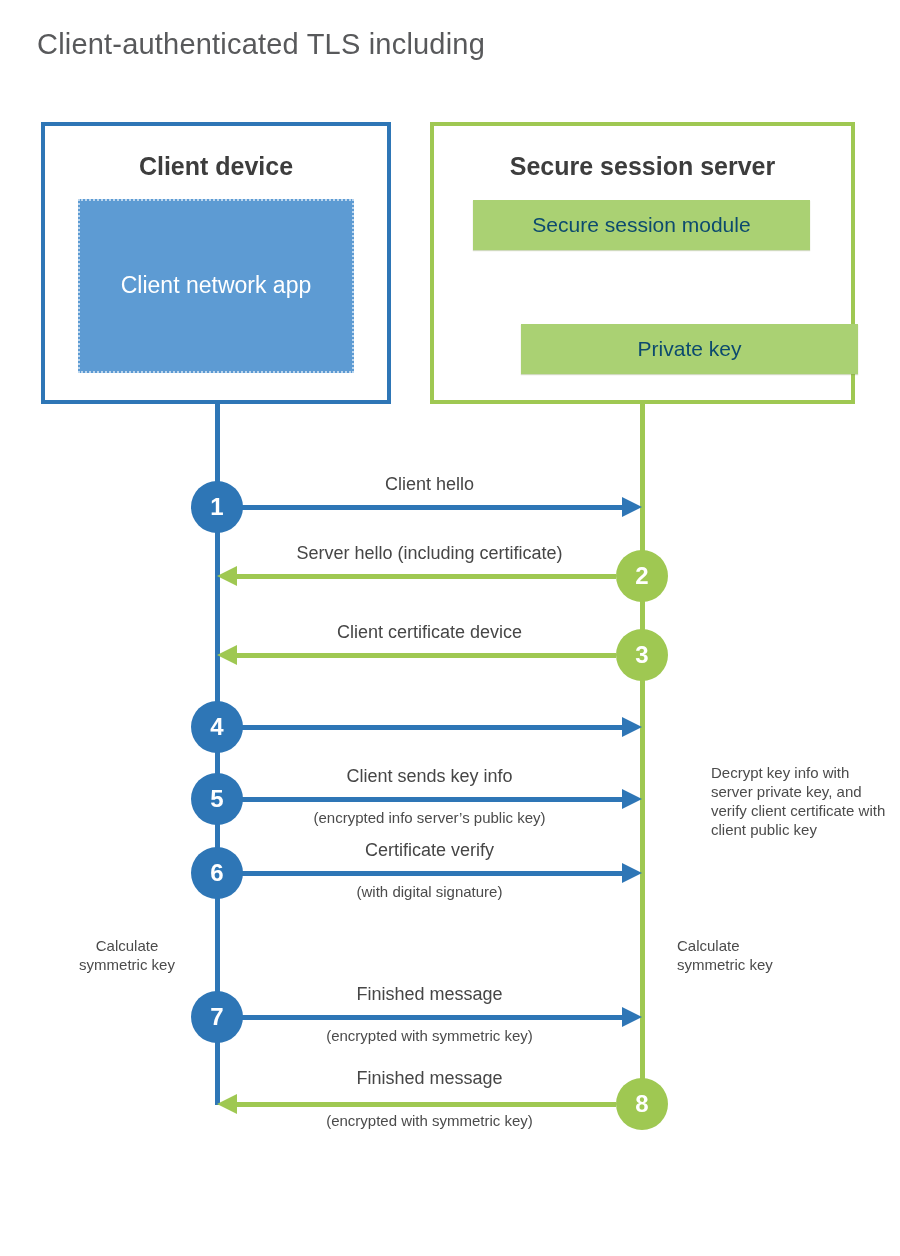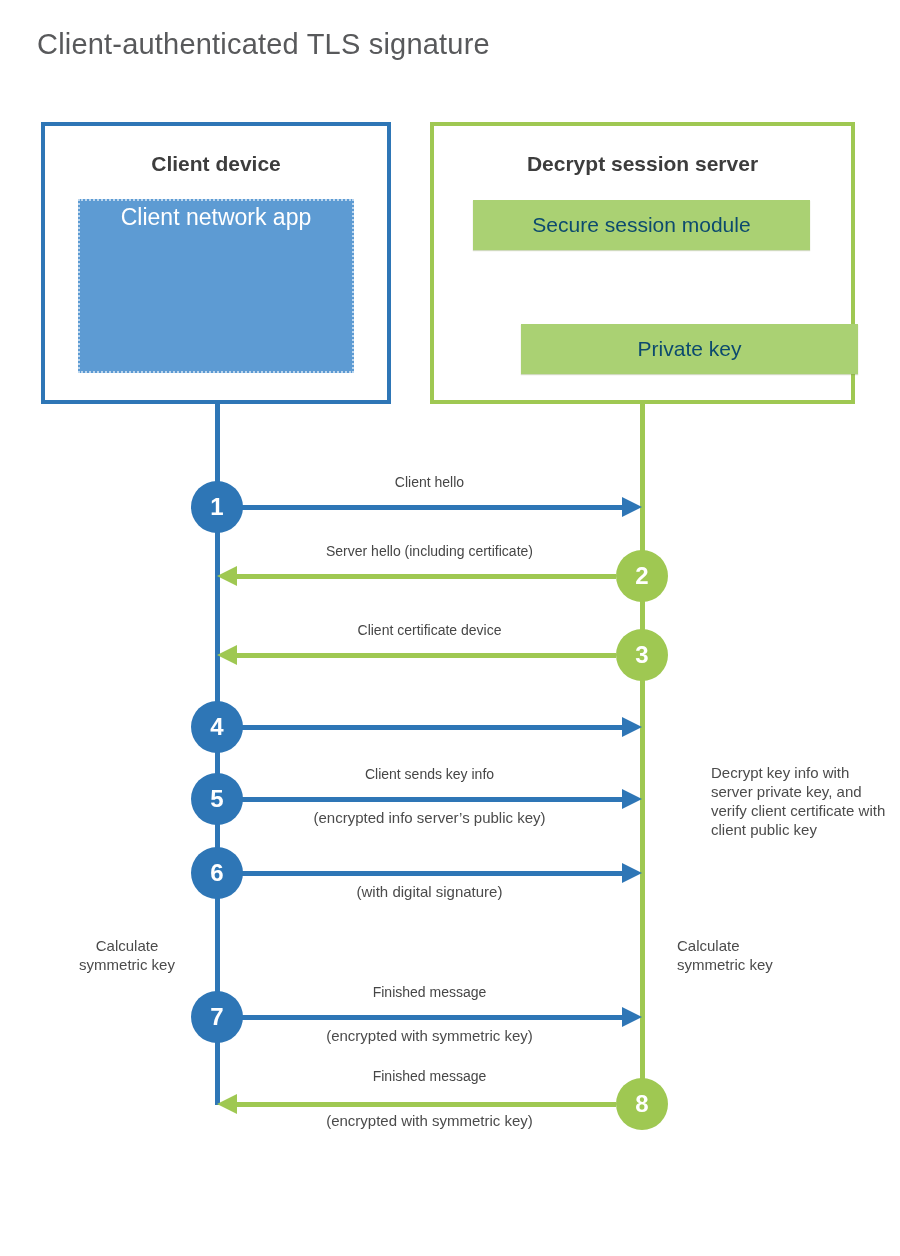--- a/index.html
+++ b/index.html
@@ -10,26 +10,26 @@
   .page-title{
     position:absolute;left:37px;top:28px;font-size:29px;font-weight:400;
     color:#58595b;letter-spacing:0.2px;
   }
   
   .actor-box{position:absolute;top:122px;height:282px;box-sizing:border-box;background:#fff;}
   .client-box{left:41px;width:350px;border:4px solid #2e76b6;}
   .server-box{left:430px;width:425px;border:4px solid #9fc852;}
   .actor-title{
     position:absolute;left:0;top:26px;width:100%;text-align:center;
-    font-size:21px;font-weight:bold;color:#3d3d3d;
+    font-size:25px;font-weight:bold;color:#3d3d3d;
   }
   .app-box{
     position:absolute;left:78px;top:199px;width:276px;height:174px;box-sizing:border-box;
     background:#5d9bd3;border:2px dotted #bcd6ee;
-    display:flex;align-items:flex-start;justify-content:center;
+    display:flex;align-items:center;justify-content:center;
   }
   .app-box span{color:#ffffff;font-size:23px;text-align:center;max-width:200px;line-height:1.45;}
   .module-bar{
     position:absolute;left:473px;width:337px;height:50px;background:#aad173;
     display:flex;align-items:center;justify-content:center;
     color:#0c4a6e;font-size:21px;box-shadow:0 1px 1px rgba(120,150,70,0.35);
   }
   .bar1{top:200px;} .bar2{top:262px;} .bar3{top:324px;margin-left:48px;}
   
   .lifeline{position:absolute;top:404px;width:5px;height:701px;z-index:1;}
@@ -44,48 +44,48 @@
   .circle.blue{background:#2e76b6;left:191px;}
   .circle.green{background:#9fc852;left:616px;}
   .hline{position:absolute;height:5px;z-index:2;}
   .hline.blue{background:#2e76b6;left:230px;width:392px;}
   .hline.green{background:#9fc852;left:237px;width:379px;}
   .ahead{position:absolute;width:0;height:0;z-index:3;border-top:10px solid transparent;border-bottom:10px solid transparent;}
   .ahead.right{left:622px;border-left:20px solid #2e76b6;}
   .ahead.left{left:217px;border-right:20px solid #9fc852;}
   .msg-label{
     position:absolute;left:217px;width:425px;text-align:center;z-index:5;
-    color:#464646;font-size:14px;
+    color:#464646;font-size:18px;
   }
   .msg-sub{
     position:absolute;left:217px;width:425px;text-align:center;z-index:5;
     color:#4b4b4b;font-size:15px;
   }
   
   .note{position:absolute;color:#4b4b4b;font-size:15px;line-height:1.27;z-index:5;}
   .note-decrypt{left:667px;top:763px;width:176px;text-align:left;margin-left:44px;}
   .note-calc-left{left:66px;top:936px;width:122px;text-align:center;}
   .note-calc-right{left:677px;top:936px;width:130px;text-align:left;}
 </style>
 </head>
 <body>
 
 <div class="canvas">
 
-  <div class="page-title">Client-authenticated TLS signature</div>
+  <div class="page-title">Client-authenticated TLS including</div>
 
   <div class="actor-box client-box">
     <div class="actor-title">Client device</div>
   </div>
   <div class="app-box">
     <span>Client network app</span>
   </div>
 
   <div class="actor-box server-box">
-    <div class="actor-title">Decrypt session server</div>
+    <div class="actor-title">Secure session server</div>
   </div>
   <div class="module-bar bar1">Secure session module</div>
   <div class="module-bar bar3">Private key</div>
 
   <div class="lifeline blue"></div>
   <div class="lifeline green"></div>
 
   <div class="circle blue" style="top:481px">1</div>
   <div class="hline blue" style="top:505px"></div>
   <div class="ahead right" style="top:497px"></div>
@@ -107,20 +107,21 @@
 
   <div class="circle blue" style="top:773px">5</div>
   <div class="hline blue" style="top:797px"></div>
   <div class="ahead right" style="top:789px"></div>
   <div class="msg-label" style="top:766px">Client sends key info</div>
   <div class="msg-sub" style="top:809px">(encrypted info server’s public key)</div>
 
   <div class="circle blue" style="top:847px">6</div>
   <div class="hline blue" style="top:871px"></div>
   <div class="ahead right" style="top:863px"></div>
+  <div class="msg-label" style="top:840px">Certificate verify</div>
   <div class="msg-sub" style="top:883px">(with digital signature)</div>
 
   <div class="circle blue" style="top:991px">7</div>
   <div class="hline blue" style="top:1015px"></div>
   <div class="ahead right" style="top:1007px"></div>
   <div class="msg-label" style="top:984px">Finished message</div>
   <div class="msg-sub" style="top:1027px">(encrypted with symmetric key)</div>
 
   <div class="circle green" style="top:1078px">8</div>
   <div class="hline green" style="top:1102px"></div>

